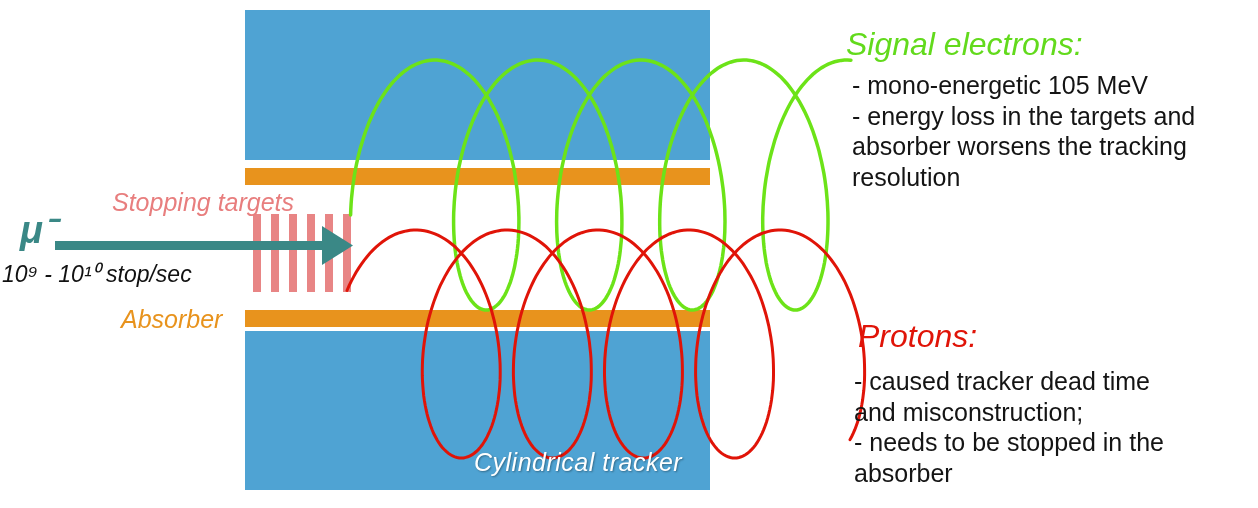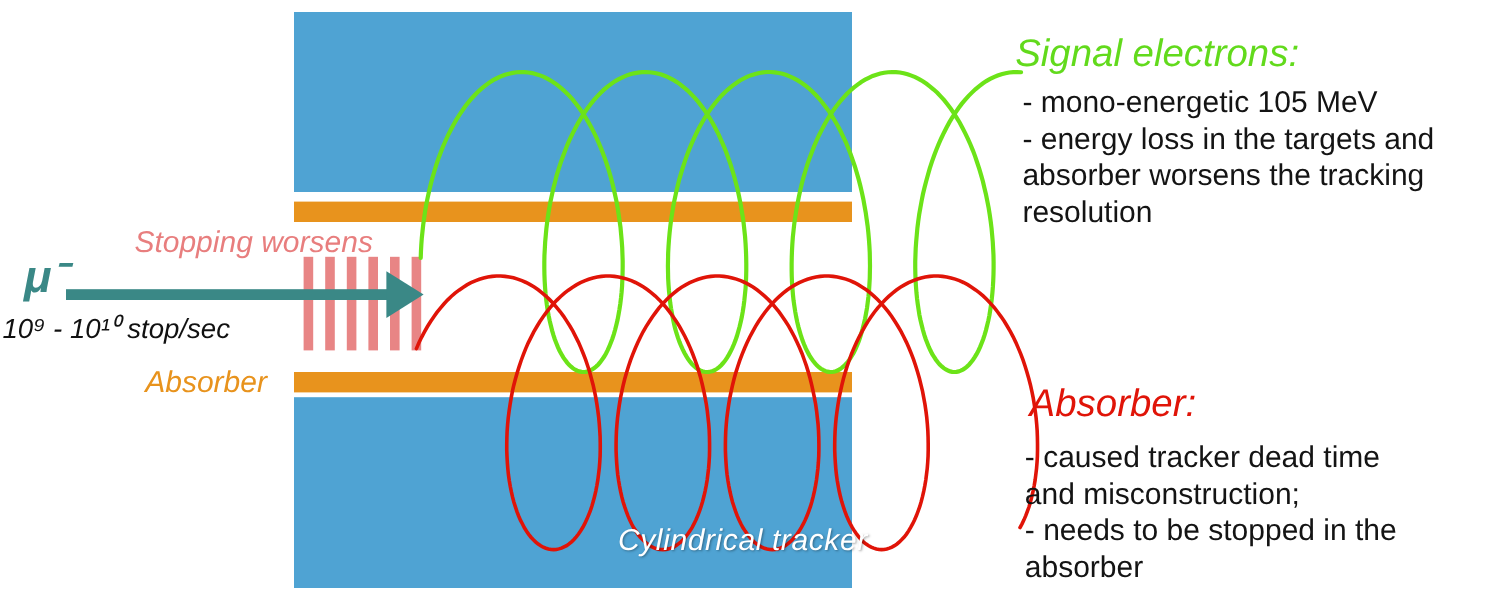--- a/index.html
+++ b/index.html
@@ -10,24 +10,23 @@
     font-family:"Liberation Sans", sans-serif;
     overflow:hidden;
   }
   #stage svg{position:absolute;left:0;top:0;}
   .lbl{position:absolute;white-space:nowrap;font-style:italic;}
   .mu-label{left:20px;top:202px;font-size:38px;font-weight:bold;color:#3a8886;}
   .rate-label{left:2px;top:257px;font-size:23px;color:#111;text-align:center;}
   .targets-label{left:112px;top:188px;font-size:25px;color:#e87e7e;}
   .absorber-label{left:121px;top:305px;font-size:25px;color:#e8931d;}
   .tracker-label{
-    left:474px;top:436px;font-size:25px;color:#ffffff;
+    left:474px;top:448px;font-size:25px;color:#ffffff;
     text-shadow:1px 1px 2px rgba(0,0,0,0.35);
     letter-spacing:0.5px;
-    margin-left:41px;
   }
   .signal-title{left:846px;top:26px;font-size:32px;color:#62da1c;}
   .protons-title{left:858px;top:318px;font-size:32px;color:#e01408;}
   .note{
     position:absolute;font-size:25px;color:#141414;
     line-height:1.22;white-space:pre-line;width:410px;
   }
   .signal-note{left:852px;top:70px;}
   .protons-note{left:854px;top:366px;}
 </style>
@@ -57,29 +56,29 @@
       <rect x="55" y="241" width="272" height="9"></rect>
       <polygon points="322,226 322,265 353,245.5"></polygon>
     </g>
 
     <path fill="none" stroke="#6ce318" stroke-width="3.5" stroke-linecap="round" d="M350.6 214.9L350.8 209.4L351.1 203.9L351.5 198.3L352.1 192.7L352.7 187.1L353.5 181.4L354.3 175.8L355.3 170.2L356.4 164.7L357.6 159.1L358.9 153.7L360.3 148.3L361.9 142.9L363.5 137.7L365.2 132.5L367.1 127.5L369.0 122.5L371.1 117.7L373.2 113.0L375.5 108.5L377.8 104.1L380.2 99.9L382.7 95.9L385.3 92.1L387.9 88.4L390.6 84.9L393.4 81.6L396.3 78.6L399.2 75.7L402.2 73.1L405.2 70.7L408.2 68.6L411.3 66.6L414.5 65.0L417.7 63.5L420.9 62.3L424.1 61.4L427.3 60.7L430.6 60.2L433.8 60.0L437.1 60.1L440.3 60.4L443.6 60.9L446.8 61.8L450.0 62.8L453.2 64.1L456.4 65.7L459.5 67.5L462.6 69.5L465.6 71.8L468.6 74.3L471.6 77.0L474.5 79.9L477.3 83.1L480.0 86.5L482.7 90.0L485.3 93.8L487.9 97.7L490.3 101.8L492.7 106.1L495.0 110.5L497.2 115.1L499.3 119.9L501.3 124.7L503.2 129.7L505.0 134.8L506.7 140.0L508.3 145.3L509.8 150.7L511.1 156.1L512.4 161.6L513.6 167.2L514.6 172.7L515.5 178.4L516.3 184.0L517.1 189.6L517.6 195.2L518.1 200.8L518.5 206.4L518.7 211.9L518.9 217.4L518.9 222.8L518.8 228.1L518.6 233.3L518.4 238.4L518.0 243.5L517.5 248.4L516.9 253.2L516.2 257.8L515.4 262.3L514.6 266.7L513.6 270.8L512.6 274.8L511.5 278.6L510.3 282.3L509.0 285.7L507.7 288.9L506.3 292.0L504.9 294.8L503.4 297.3L501.8 299.7L500.2 301.8L498.6 303.7L496.9 305.3L495.2 306.7L493.5 307.9L491.7 308.8L490.0 309.4L488.2 309.9L486.4 310.0L484.6 309.9L482.8 309.5L481.1 308.9L479.3 308.1L477.6 307.0L475.9 305.6L474.2 304.0L472.6 302.2L471.0 300.1L469.4 297.8L467.9 295.2L466.4 292.5L465.0 289.5L463.7 286.3L462.4 282.9L461.2 279.3L460.1 275.5L459.1 271.5L458.1 267.4L457.2 263.1L456.4 258.6L455.7 254.0L455.1 249.2L454.6 244.4L454.2 239.3L453.9 234.2L453.7 229.0L453.6 223.7L453.6 218.3L453.7 212.9L454.0 207.4L454.3 201.8L454.8 196.2L455.3 190.6L456.0 185.0L456.8 179.3L457.7 173.7L458.7 168.1L459.9 162.6L461.1 157.1L462.5 151.6L463.9 146.2L465.5 140.9L467.2 135.7L469.0 130.6L470.9 125.6L472.8 120.7L474.9 116.0L477.1 111.3L479.4 106.9L481.7 102.6L484.2 98.4L486.7 94.4L489.3 90.7L492.0 87.1L494.7 83.7L497.5 80.5L500.4 77.5L503.3 74.7L506.3 72.2L509.4 69.9L512.4 67.8L515.6 66.0L518.7 64.4L521.9 63.0L525.1 61.9L528.3 61.1L531.6 60.5L534.8 60.1L538.1 60.0L541.3 60.2L544.6 60.6L547.8 61.2L551.1 62.1L554.3 63.3L557.4 64.7L560.6 66.3L563.7 68.2L566.8 70.3L569.8 72.7L572.8 75.3L575.7 78.1L578.6 81.1L581.4 84.3L584.1 87.8L586.8 91.4L589.3 95.2L591.9 99.2L594.3 103.4L596.6 107.7L598.9 112.2L601.0 116.9L603.1 121.7L605.1 126.6L606.9 131.6L608.7 136.7L610.3 142.0L611.9 147.3L613.3 152.7L614.7 158.2L615.9 163.7L617.0 169.2L618.0 174.8L618.9 180.5L619.7 186.1L620.3 191.7L620.9 197.3L621.3 202.9L621.6 208.4L621.8 213.9L621.9 219.4L621.9 224.8L621.8 230.0L621.6 235.2L621.3 240.3L620.8 245.3L620.3 250.2L619.7 254.9L619.0 259.5L618.2 264.0L617.3 268.2L616.3 272.3L615.2 276.3L614.1 280.0L612.9 283.6L611.6 286.9L610.2 290.1L608.8 293.0L607.3 295.7L605.8 298.2L604.3 300.5L602.6 302.5L601.0 304.3L599.3 305.9L597.6 307.2L595.9 308.3L594.1 309.1L592.3 309.6L590.6 309.9L588.8 310.0L587.0 309.8L585.2 309.3L583.5 308.6L581.7 307.7L580.0 306.5L578.3 305.0L576.6 303.3L575.0 301.4L573.4 299.2L571.9 296.8L570.4 294.2L569.0 291.4L567.6 288.3L566.3 285.1L565.0 281.6L563.8 277.9L562.7 274.1L561.7 270.0L560.8 265.8L560.0 261.4L559.2 256.9L558.5 252.2L558.0 247.4L557.5 242.5L557.1 237.4L556.8 232.3L556.7 227.0L556.6 221.7L556.7 216.3L556.8 210.8L557.1 205.3L557.5 199.7L558.0 194.1L558.6 188.5L559.3 182.9L560.2 177.3L561.1 171.6L562.2 166.1L563.4 160.5L564.7 155.0L566.0 149.6L567.6 144.3L569.2 139.0L570.9 133.8L572.7 128.7L574.6 123.8L576.7 118.9L578.8 114.2L581.0 109.6L583.3 105.2L585.7 101.0L588.1 96.9L590.7 93.0L593.3 89.3L596.0 85.8L598.8 82.5L601.6 79.3L604.5 76.4L607.5 73.8L610.5 71.3L613.6 69.1L616.6 67.1L619.8 65.4L622.9 63.8L626.1 62.6L629.4 61.6L632.6 60.8L635.8 60.3L639.1 60.0L642.3 60.0L645.6 60.3L648.9 60.8L652.1 61.5L655.3 62.5L658.5 63.8L661.7 65.3L664.8 67.0L667.9 69.0L671.0 71.2L674.0 73.6L676.9 76.3L679.8 79.2L682.7 82.3L685.4 85.6L688.1 89.1L690.8 92.8L693.3 96.7L695.8 100.8L698.2 105.0L700.5 109.4L702.7 114.0L704.9 118.6L706.9 123.5L708.8 128.4L710.6 133.5L712.4 138.7L714.0 144.0L715.5 149.3L716.9 154.7L718.2 160.2L719.4 165.8L720.4 171.3L721.4 176.9L722.2 182.6L723.0 188.2L723.6 193.8L724.1 199.4L724.5 205.0L724.8 210.5L724.9 216.0L725.0 221.4L724.9 226.7L724.8 232.0L724.5 237.2L724.2 242.2L723.7 247.2L723.1 252.0L722.5 256.7L721.7 261.2L720.9 265.6L719.9 269.8L718.9 273.8L717.8 277.7L716.7 281.4L715.4 284.9L714.1 288.1L712.8 291.2L711.3 294.1L709.8 296.7L708.3 299.1L706.7 301.3L705.1 303.2L703.4 304.9L701.7 306.4L700.0 307.6L698.3 308.6L696.5 309.3L694.7 309.8L692.9 310.0L691.2 309.9L689.4 309.7L687.6 309.1L685.9 308.3L684.1 307.3L682.4 306.0L680.7 304.4L679.1 302.6L677.5 300.6L675.9 298.4L674.4 295.9L672.9 293.2L671.5 290.3L670.1 287.1L668.8 283.8L667.6 280.2L666.5 276.5L665.4 272.6L664.4 268.5L663.5 264.2L662.7 259.8L662.0 255.2L661.3 250.5L660.8 245.6L660.4 240.6L660.0 235.5L659.8 230.3L659.7 225.0L659.7 219.7L659.8 214.2L660.0 208.7L660.3 203.2L660.7 197.6L661.3 192.0L661.9 186.4L662.7 180.8L663.6 175.2L664.6 169.6L665.7 164.0L666.9 158.5L668.2 153.0L669.6 147.6L671.2 142.3L672.8 137.0L674.6 131.9L676.5 126.9L678.4 121.9L680.5 117.1L682.6 112.5L684.9 108.0L687.2 103.6L689.6 99.4L692.1 95.4L694.7 91.6L697.4 88.0L700.1 84.5L702.9 81.3L705.8 78.2L708.7 75.4L711.7 72.8L714.7 70.5L717.7 68.3L720.9 66.4L724.0 64.8L727.2 63.3L730.4 62.2L733.6 61.3L736.8 60.6L740.1 60.2L743.4 60.0L746.6 60.1L749.9 60.4L753.1 61.0L756.3 61.9L759.5 63.0L762.7 64.3L765.9 65.9L769.0 67.7L772.1 69.8L775.1 72.1L778.1 74.6L781.1 77.3L783.9 80.3L786.8 83.5L789.5 86.9L792.2 90.5L794.8 94.2L797.3 98.2L799.8 102.3L802.1 106.6L804.4 111.1L806.6 115.7L808.7 120.4L810.7 125.3L812.6 130.3L814.3 135.4L816.0 140.6L817.6 145.9L819.1 151.3L820.4 156.8L821.7 162.3L822.8 167.8L823.9 173.4L824.8 179.0L825.6 184.7L826.3 190.3L826.8 195.9L827.3 201.5L827.6 207.0L827.9 212.6L828.0 218.0L828.0 223.4L827.9 228.7L827.7 233.9L827.4 239.1L827.0 244.1L826.5 249.0L825.9 253.7L825.2 258.4L824.5 262.8L823.6 267.2L822.6 271.3L821.6 275.3L820.5 279.1L819.3 282.7L818.0 286.1L816.7 289.3L815.3 292.3L813.8 295.1L812.3 297.6L810.7 300.0L809.1 302.1L807.5 303.9L805.8 305.5L804.1 306.9L802.4 308.0L800.6 308.9L798.9 309.5L797.1 309.9L795.3 310.0L793.5 309.9L791.8 309.5L790.0 308.8L788.2 307.9L786.5 306.8L784.8 305.4L783.1 303.8L781.5 301.9L779.9 299.8L778.4 297.5L776.8 294.9L775.4 292.1L774.0 289.1L772.7 285.9L771.4 282.5L770.2 278.9L769.1 275.0L768.1 271.1L767.1 266.9L766.2 262.6L765.5 258.1L764.8 253.4L764.2 248.7L763.7 243.8L763.3 238.7L763.0 233.6L762.8 228.4L762.7 223.1L762.7 217.7L762.9 212.2L763.1 206.7L763.5 201.1L764.0 195.5L764.5 189.9L765.2 184.3L766.0 178.7L767.0 173.1L768.0 167.5L769.1 161.9L770.4 156.4L771.8 151.0L773.3 145.6L774.8 140.3L776.5 135.1L778.3 130.0L780.2 125.0L782.2 120.1L784.3 115.4L786.5 110.8L788.8 106.3L791.1 102.0L793.6 97.9L796.1 94.0L798.7 90.2L801.4 86.6L804.2 83.3L807.0 80.1L809.9 77.2L812.8 74.4L815.8 71.9L818.9 69.6L821.9 67.6L825.1 65.8L828.2 64.2L831.4 62.9L834.6 61.8L837.9 61.0L841.1 60.4L844.4 60.1L847.6 60.0L850.9 60.2"></path>
     <path fill="none" stroke="#e01408" stroke-width="3" stroke-linecap="round" d="M347.0 290.5L349.1 285.7L351.3 281.1L353.7 276.6L356.1 272.3L358.7 268.1L361.4 264.1L364.1 260.3L367.0 256.7L369.9 253.3L372.9 250.1L376.0 247.1L379.2 244.3L382.5 241.8L385.8 239.5L389.1 237.4L392.5 235.6L396.0 234.0L399.5 232.7L403.0 231.7L406.5 230.9L410.1 230.3L413.7 230.0L417.2 230.0L420.8 230.3L424.4 230.8L427.9 231.5L431.4 232.6L434.9 233.9L438.4 235.4L441.8 237.2L445.2 239.2L448.5 241.5L451.7 244.0L454.9 246.7L458.0 249.7L461.1 252.9L464.0 256.3L466.9 259.8L469.7 263.6L472.3 267.6L474.9 271.7L477.4 276.0L479.7 280.5L482.0 285.1L484.1 289.9L486.1 294.8L488.0 299.7L489.7 304.8L491.4 310.0L492.8 315.3L494.2 320.6L495.4 326.0L496.5 331.4L497.4 336.8L498.2 342.3L498.9 347.8L499.4 353.2L499.8 358.7L500.1 364.1L500.2 369.4L500.2 374.7L500.1 379.9L499.8 385.1L499.4 390.1L498.8 395.1L498.2 399.9L497.4 404.6L496.5 409.2L495.5 413.6L494.4 417.8L493.2 421.9L491.9 425.8L490.4 429.5L488.9 433.0L487.3 436.4L485.7 439.4L483.9 442.3L482.1 445.0L480.2 447.4L478.3 449.6L476.3 451.5L474.2 453.2L472.2 454.7L470.0 455.8L467.9 456.8L465.7 457.4L463.6 457.9L461.4 458.0L459.2 457.9L457.0 457.5L454.9 456.9L452.7 456.0L450.6 454.8L448.5 453.4L446.5 451.7L444.5 449.8L442.5 447.7L440.6 445.3L438.8 442.7L437.0 439.8L435.4 436.7L433.7 433.5L432.2 430.0L430.8 426.3L429.5 422.4L428.2 418.3L427.1 414.1L426.1 409.7L425.2 405.2L424.4 400.5L423.7 395.7L423.2 390.7L422.8 385.7L422.5 380.6L422.3 375.4L422.3 370.1L422.4 364.7L422.6 359.3L423.0 353.9L423.5 348.4L424.2 343.0L425.0 337.5L425.9 332.0L426.9 326.6L428.1 321.2L429.5 315.9L431.0 310.6L432.6 305.5L434.3 300.4L436.2 295.4L438.1 290.5L440.2 285.7L442.5 281.1L444.8 276.6L447.3 272.3L449.8 268.1L452.5 264.1L455.3 260.3L458.1 256.7L461.0 253.3L464.1 250.1L467.2 247.1L470.4 244.3L473.6 241.8L476.9 239.5L480.3 237.4L483.7 235.6L487.1 234.0L490.6 232.7L494.1 231.7L497.7 230.9L501.2 230.3L504.8 230.0L508.4 230.0L512.0 230.3L515.5 230.8L519.1 231.6L522.6 232.6L526.1 233.9L529.5 235.4L532.9 237.2L536.3 239.2L539.6 241.5L542.9 244.0L546.1 246.7L549.2 249.7L552.2 252.9L555.2 256.3L558.0 259.9L560.8 263.7L563.5 267.6L566.1 271.8L568.5 276.1L570.9 280.6L573.1 285.2L575.2 289.9L577.2 294.8L579.1 299.8L580.9 304.9L582.5 310.1L584.0 315.3L585.3 320.6L586.5 326.0L587.6 331.4L588.6 336.9L589.4 342.3L590.0 347.8L590.6 353.3L591.0 358.7L591.2 364.1L591.3 369.5L591.3 374.8L591.2 380.0L590.9 385.1L590.5 390.2L589.9 395.1L589.3 400.0L588.5 404.7L587.6 409.2L586.6 413.6L585.5 417.9L584.3 421.9L583.0 425.8L581.5 429.6L580.0 433.1L578.4 436.4L576.8 439.5L575.0 442.4L573.2 445.0L571.3 447.4L569.4 449.6L567.4 451.5L565.3 453.2L563.2 454.7L561.1 455.9L559.0 456.8L556.8 457.4L554.6 457.9L552.5 458.0L550.3 457.9L548.1 457.5L545.9 456.9L543.8 456.0L541.7 454.8L539.6 453.4L537.6 451.7L535.6 449.8L533.6 447.7L531.7 445.3L529.9 442.6L528.1 439.8L526.4 436.7L524.8 433.4L523.3 429.9L521.9 426.2L520.6 422.4L519.3 418.3L518.2 414.1L517.2 409.7L516.3 405.1L515.5 400.4L514.8 395.6L514.3 390.7L513.9 385.7L513.6 380.5L513.4 375.3L513.4 370.0L513.5 364.7L513.7 359.3L514.1 353.8L514.6 348.4L515.3 342.9L516.1 337.4L517.0 332.0L518.1 326.6L519.3 321.2L520.6 315.9L522.1 310.6L523.7 305.4L525.4 300.3L527.3 295.3L529.3 290.4L531.4 285.7L533.6 281.0L535.9 276.5L538.4 272.2L541.0 268.1L543.6 264.1L546.4 260.3L549.2 256.6L552.2 253.2L555.2 250.0L558.3 247.0L561.5 244.3L564.7 241.7L568.0 239.4L571.4 237.4L574.8 235.6L578.3 234.0L581.8 232.7L585.3 231.6L588.8 230.8L592.4 230.3L596.0 230.0L599.5 230.0L603.1 230.3L606.7 230.8L610.2 231.6L613.7 232.6L617.2 233.9L620.7 235.4L624.1 237.2L627.5 239.2L630.8 241.5L634.0 244.0L637.2 246.8L640.3 249.7L643.4 252.9L646.3 256.3L649.2 259.9L651.9 263.7L654.6 267.7L657.2 271.8L659.6 276.1L662.0 280.6L664.2 285.2L666.4 290.0L668.4 294.8L670.2 299.8L672.0 304.9L673.6 310.1L675.1 315.4L676.4 320.7L677.6 326.1L678.7 331.5L679.7 336.9L680.5 342.4L681.1 347.9L681.7 353.3L682.1 358.8L682.3 364.2L682.4 369.5L682.4 374.8L682.3 380.0L682.0 385.2L681.6 390.2L681.0 395.2L680.4 400.0L679.6 404.7L678.7 409.3L677.7 413.7L676.6 417.9L675.4 422.0L674.0 425.9L672.6 429.6L671.1 433.1L669.5 436.4L667.8 439.5L666.1 442.4L664.3 445.0L662.4 447.4L660.4 449.6L658.4 451.6L656.4 453.2L654.3 454.7L652.2 455.9L650.1 456.8L647.9 457.5L645.7 457.9L643.6 458.0L641.4 457.9L639.2 457.5L637.0 456.9L634.9 456.0L632.8 454.8L630.7 453.4L628.6 451.7L626.6 449.8L624.7 447.6L622.8 445.2L621.0 442.6L619.2 439.8L617.5 436.7L615.9 433.4L614.4 429.9L613.0 426.2L611.7 422.3L610.4 418.3L609.3 414.0L608.3 409.6L607.4 405.1L606.6 400.4L605.9 395.6L605.4 390.7L605.0 385.6L604.7 380.5L604.5 375.3L604.5 370.0L604.6 364.6L604.8 359.2L605.2 353.8L605.7 348.3L606.4 342.9L607.2 337.4L608.1 331.9L609.2 326.5L610.4 321.1L611.7 315.8L613.2 310.5L614.8 305.4L616.5 300.3L618.4 295.3L620.4 290.4L622.5 285.6L624.7 281.0L627.1 276.5L629.5 272.2L632.1 268.0L634.8 264.0L637.5 260.2L640.4 256.6L643.3 253.2L646.3 250.0L649.5 247.0L652.6 244.3L655.9 241.7L659.2 239.4L662.5 237.4L666.0 235.6L669.4 234.0L672.9 232.7L676.4 231.6L680.0 230.8L683.5 230.3L687.1 230.0L690.7 230.0L694.2 230.3L697.8 230.8L701.3 231.6L704.9 232.6L708.4 233.9L711.8 235.4L715.2 237.2L718.6 239.3L721.9 241.5L725.2 244.1L728.3 246.8L731.5 249.8L734.5 253.0L737.4 256.3L740.3 259.9L743.1 263.7L745.7 267.7L748.3 271.9L750.8 276.2L753.1 280.6L755.4 285.3L757.5 290.0L759.5 294.9L761.4 299.9L763.1 305.0L764.7 310.2L766.2 315.4L767.5 320.7L768.8 326.1L769.8 331.5L770.8 337.0L771.6 342.4L772.3 347.9L772.8 353.4L773.2 358.8L773.4 364.2L773.5 369.6L773.5 374.9L773.4 380.1L773.1 385.2L772.7 390.3L772.1 395.2L771.5 400.0L770.7 404.7L769.8 409.3L768.8 413.7L767.7 417.9L766.5 422.0L765.1 425.9L763.7 429.6L762.2 433.1L760.6 436.4L758.9 439.5L757.2 442.4L755.4 445.1L753.5 447.5L751.5 449.6L749.5 451.6L747.5 453.3L745.4 454.7L743.3 455.9L741.2 456.8L739.0 457.5L736.8 457.9L734.6 458.0L732.5 457.9L730.3 457.5L728.1 456.8L726.0 455.9L723.9 454.8L721.8 453.4L719.7 451.7L717.7 449.8L715.8 447.6L713.9 445.2L712.1 442.6L710.3 439.7L708.6 436.6L707.0 433.4L705.5 429.9L704.1 426.2L702.8 422.3L701.5 418.2L700.4 414.0L699.4 409.6L698.5 405.0L697.7 400.4L697.0 395.5L696.5 390.6L696.1 385.6L695.8 380.4L695.6 375.2L695.6 369.9L695.7 364.6L695.9 359.2L696.3 353.7L696.8 348.3L697.5 342.8L698.3 337.3L699.2 331.9L700.3 326.5L701.5 321.1L702.8 315.8L704.3 310.5L705.9 305.3L707.7 300.2L709.5 295.2L711.5 290.3L713.6 285.6L715.9 280.9L718.2 276.5L720.7 272.1L723.2 268.0L725.9 264.0L728.6 260.2L731.5 256.6L734.5 253.2L737.5 250.0L740.6 247.0L743.8 244.2L747.0 241.7L750.3 239.4L753.7 237.4L757.1 235.5L760.6 234.0L764.0 232.7L767.6 231.6L771.1 230.8L774.7 230.3L778.2 230.0L781.8 230.0L785.4 230.3L788.9 230.8L792.5 231.6L796.0 232.6L799.5 233.9L802.9 235.4L806.4 237.2L809.7 239.3L813.0 241.6L816.3 244.1L819.5 246.8L822.6 249.8L825.6 253.0L828.6 256.4L831.4 260.0L834.2 263.8L836.9 267.7L839.4 271.9L841.9 276.2L844.3 280.7L846.5 285.3L848.6 290.1L850.6 294.9L852.5 299.9L854.2 305.0L855.8 310.2L857.3 315.5L858.7 320.8L859.9 326.2L861.0 331.6L861.9 337.0L862.7 342.5L863.4 348.0L863.9 353.4L864.3 358.9L864.5 364.3L864.6 369.6L864.6 374.9L864.5 380.1L864.2 385.3L863.8 390.3L863.2 395.3L862.6 400.1L861.8 404.8L860.9 409.3L859.9 413.7L858.8 418.0L857.6 422.1L856.2 426.0L854.8 429.7L853.3 433.2L851.7 436.5L850.0 439.6"></path>
   </svg>
 
   <div class="lbl mu-label">μ⁻</div>
   <div class="lbl rate-label">10⁹ - 10¹⁰ stop/sec</div>
-  <div class="lbl targets-label">Stopping worsens</div>
+  <div class="lbl targets-label">Stopping targets</div>
   <div class="lbl absorber-label">Absorber</div>
   <div class="lbl tracker-label">Cylindrical tracker</div>
 
   <div class="lbl signal-title">Signal electrons:</div>
   <div class="note signal-note">- mono-energetic 105 MeV
 - energy loss in the targets and
 absorber worsens the tracking
 resolution</div>
 
-  <div class="lbl protons-title">Absorber:</div>
+  <div class="lbl protons-title">Protons:</div>
   <div class="note protons-note">- caused tracker dead time
 and misconstruction;
 - needs to be stopped in the
 absorber</div>
 
 </div>
 
 </body></html>

